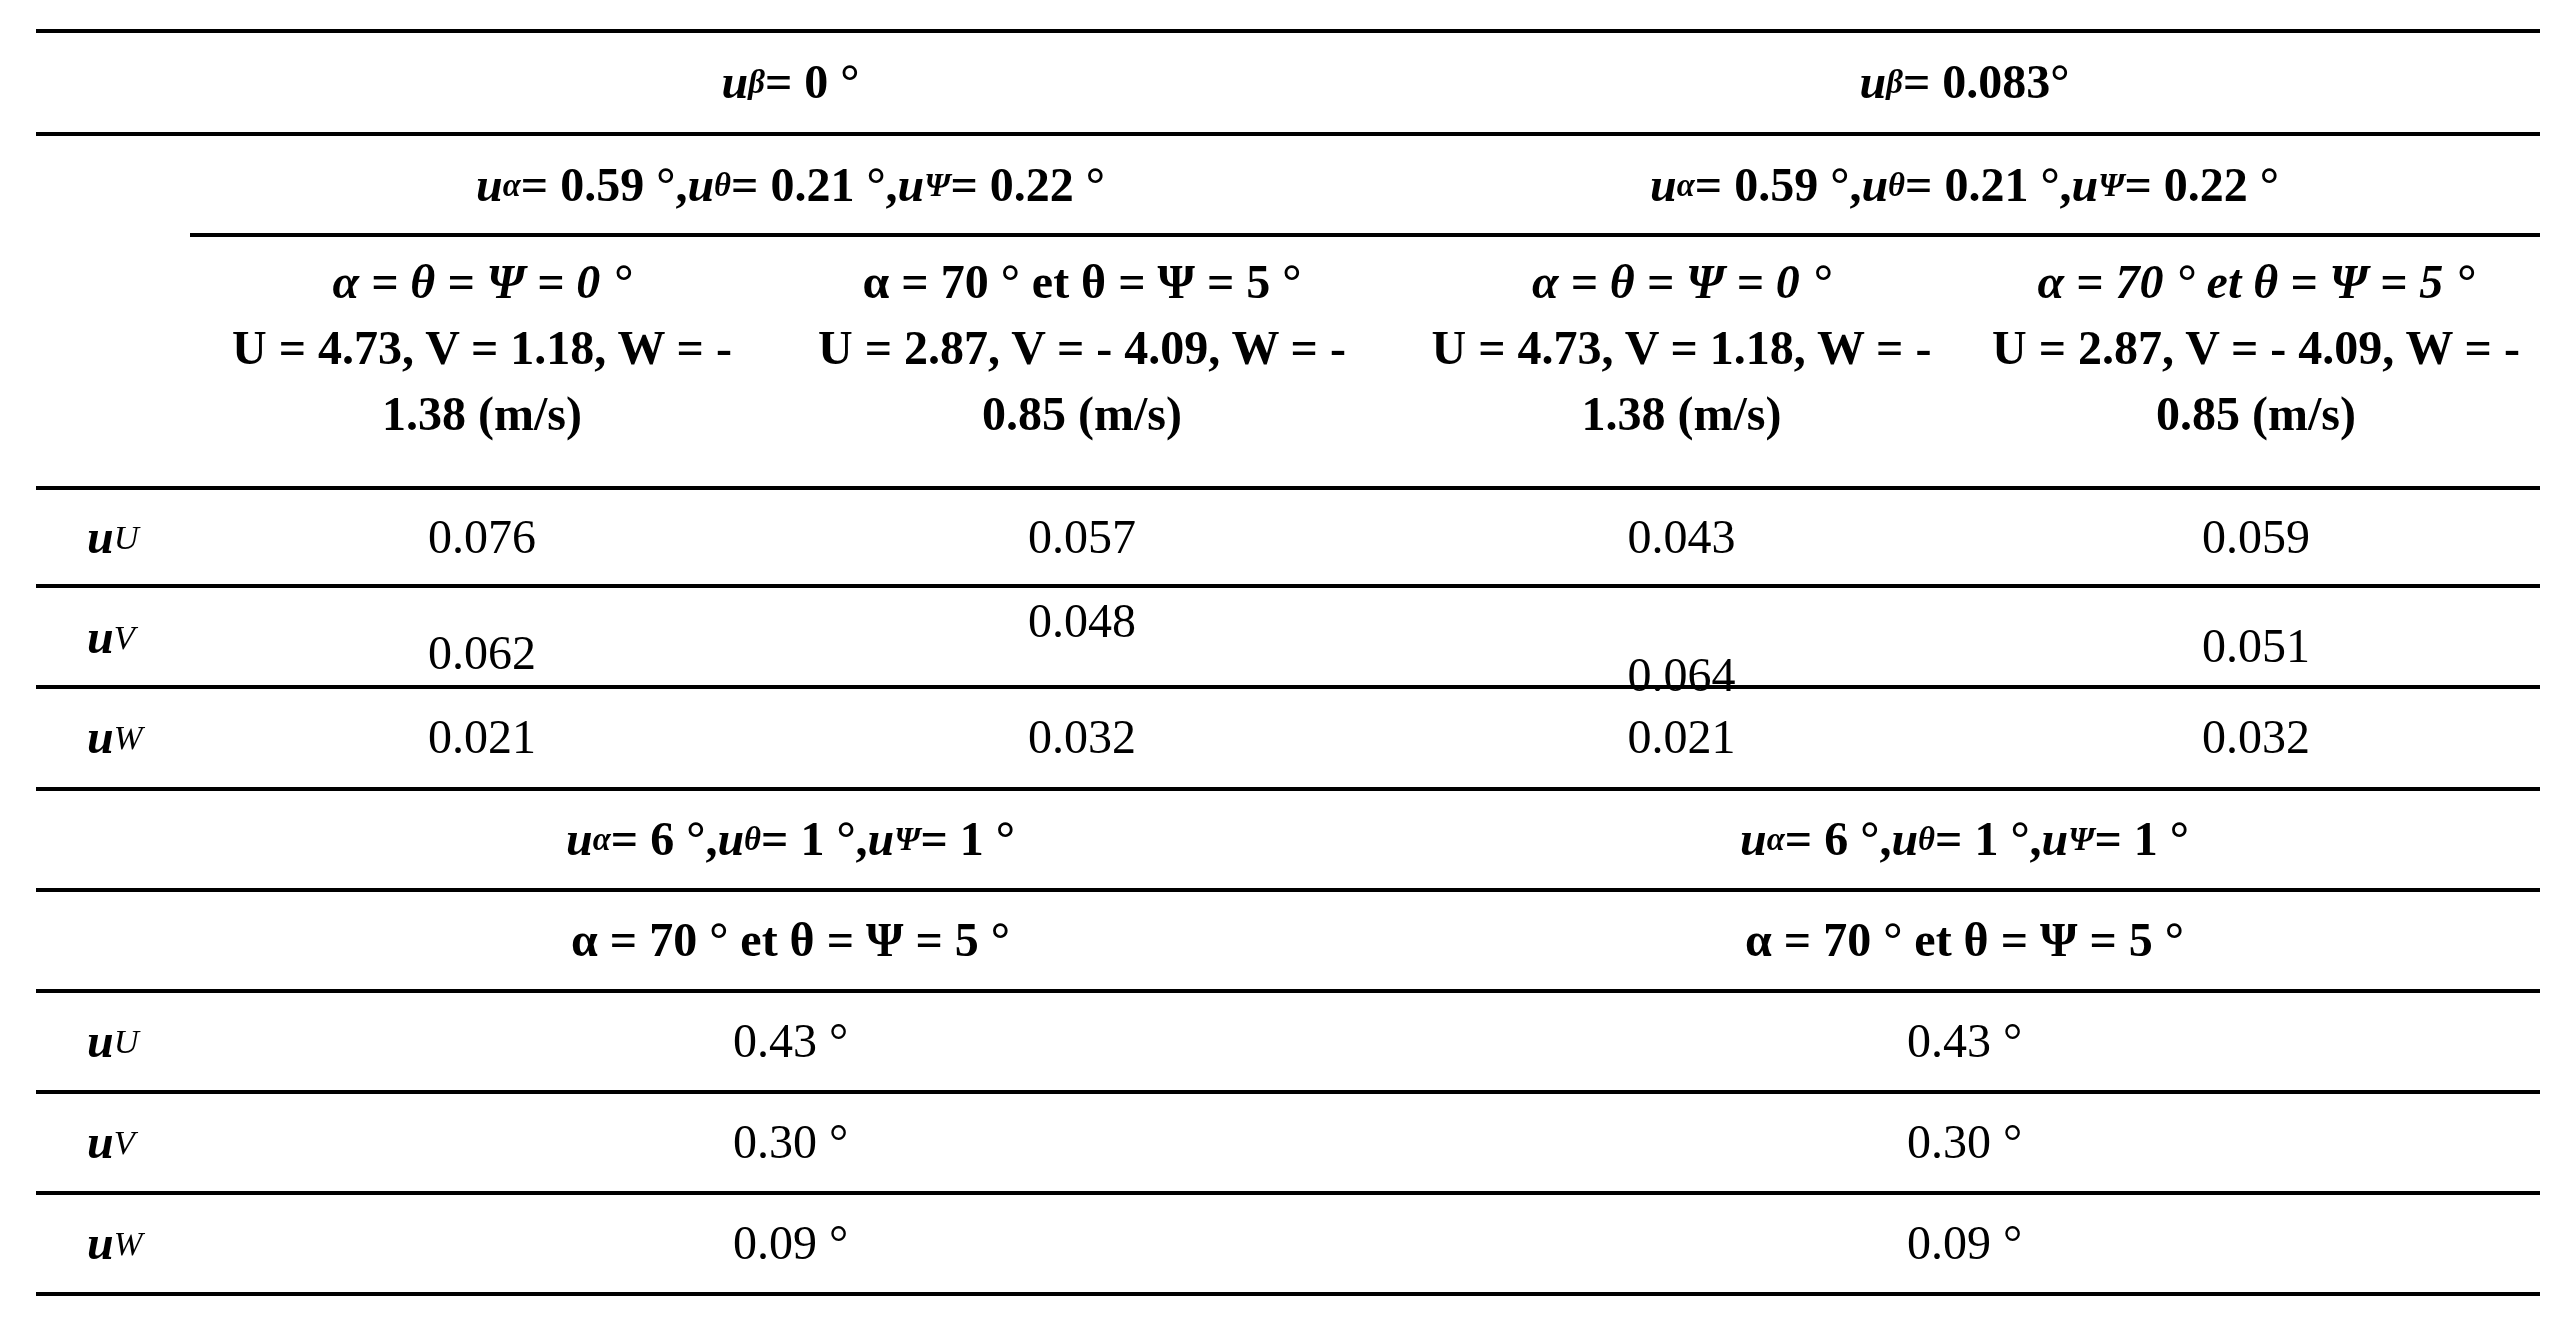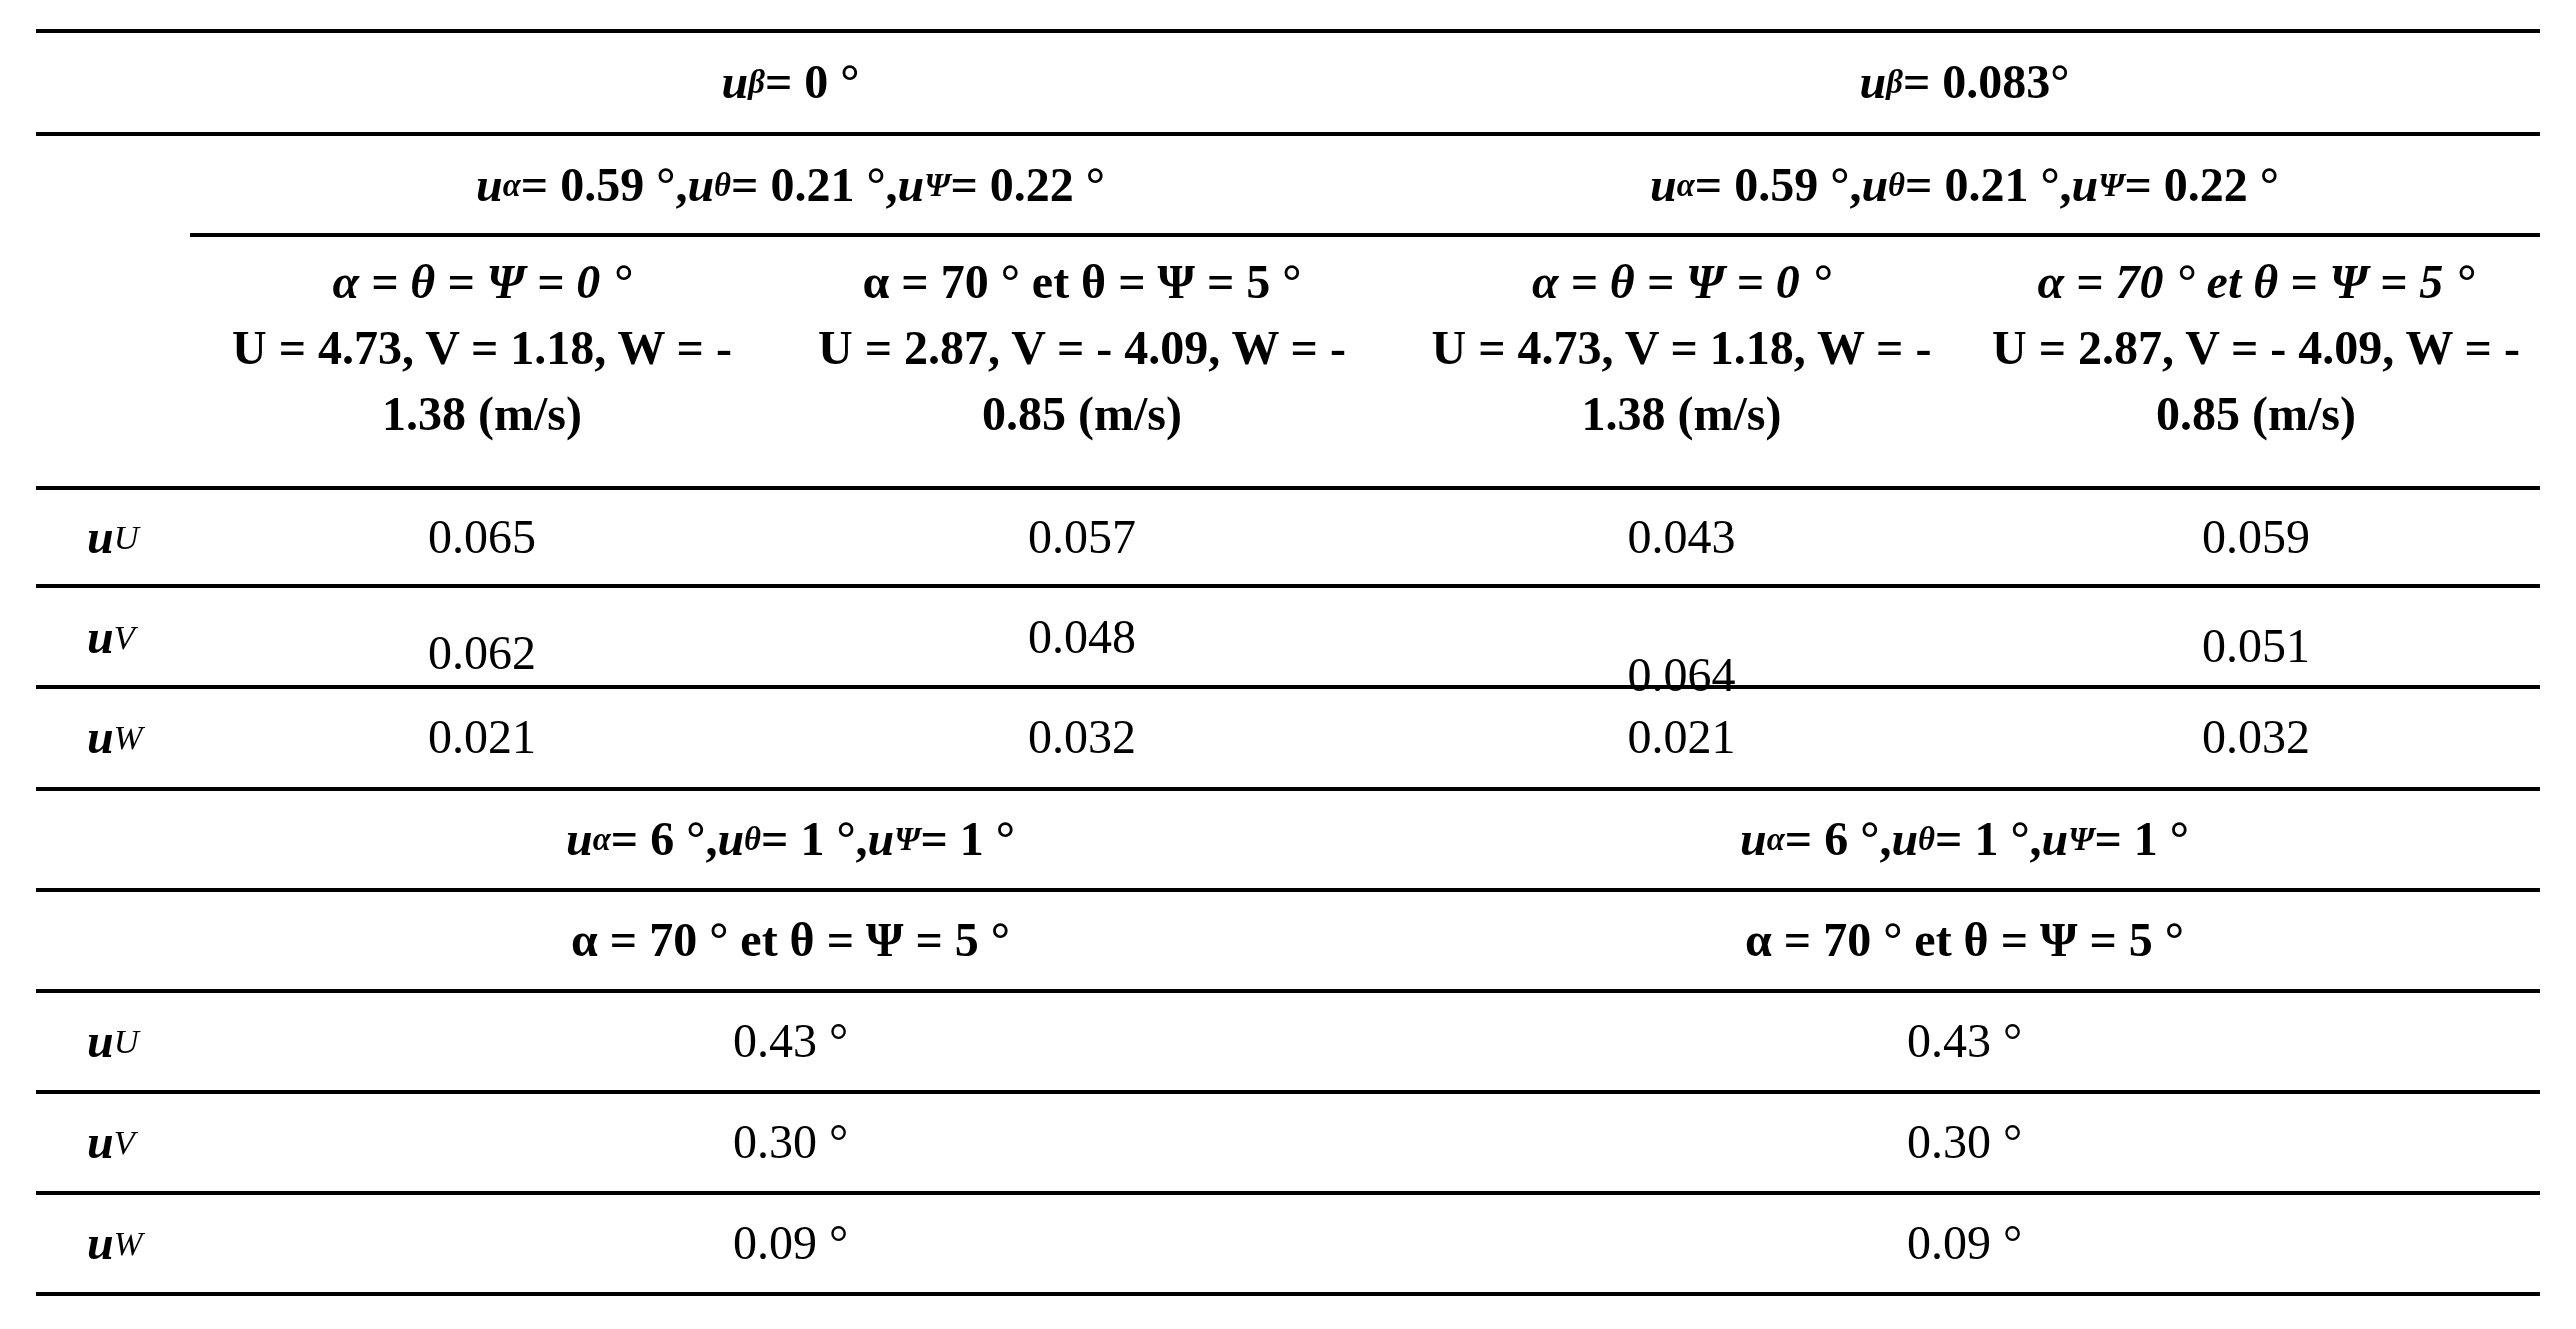--- a/index.html
+++ b/index.html
@@ -85,32 +85,32 @@
   <div class="i">α = 70 ° et θ = Ψ = 5 °</div>
   <div>U = 2.87, V = - 4.09, W = -</div>
   <div>0.85 (m/s)</div>
 </div>
 
 <div>
   <div class="cell lbl" style="left:36px;width:154px;top:489px;height:95px;">
       <span class="b i">u</span>
       <span class="sc">U</span>
     </div>
-  <div class="cell" style="left:190px;width:584px;top:489px;height:95px;">0.065</div>
+  <div class="cell" style="left:190px;width:584px;top:489px;height:95px;">0.076</div>
   <div class="cell" style="left:774px;width:616px;top:489px;height:95px;">0.057</div>
   <div class="cell" style="left:1390px;width:583px;top:489px;height:95px;font-family:Liberation Serif, serif;">0.043</div>
   <div class="cell" style="left:1973px;width:566px;top:489px;height:95px;">0.059</div>
 </div>
 <div>
   <div class="cell lbl" style="left:36px;width:154px;top:588px;height:97px;">
       <span class="b i">u</span>
       <span class="sc">V</span>
     </div>
   <div class="cell" style="left:190px;width:584px;top:604px;height:97px;">0.062</div>
-  <div class="cell" style="left:774px;width:616px;top:588px;height:97px;">0.048</div>
+  <div class="cell" style="left:774px;width:616px;top:572px;height:97px;">0.048</div>
   <div class="cell" style="left:1390px;width:583px;top:588px;height:97px;margin-top:38px;">0.064</div>
   <div class="cell" style="left:1973px;width:566px;top:588px;height:115px;">0.051</div>
 </div>
 <div>
   <div class="cell lbl" style="left:36px;width:154px;top:688px;height:98px;">
       <span class="b i">u</span>
       <span class="sc">W</span>
     </div>
   <div class="cell" style="left:190px;width:584px;top:688px;height:98px;">0.021</div>
   <div class="cell" style="left:774px;width:616px;top:688px;height:98px;">0.032</div>

